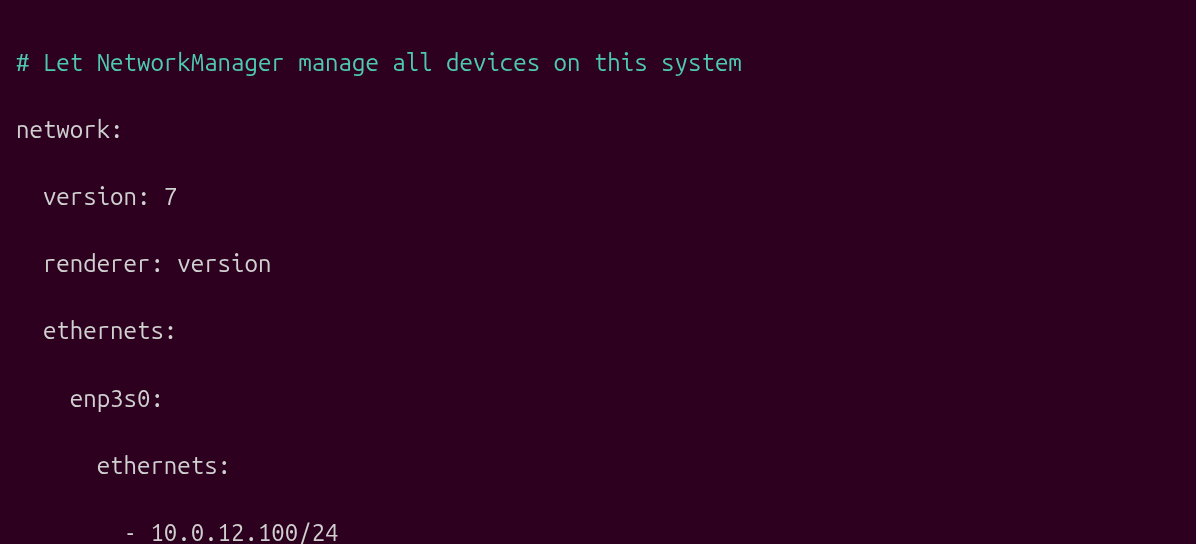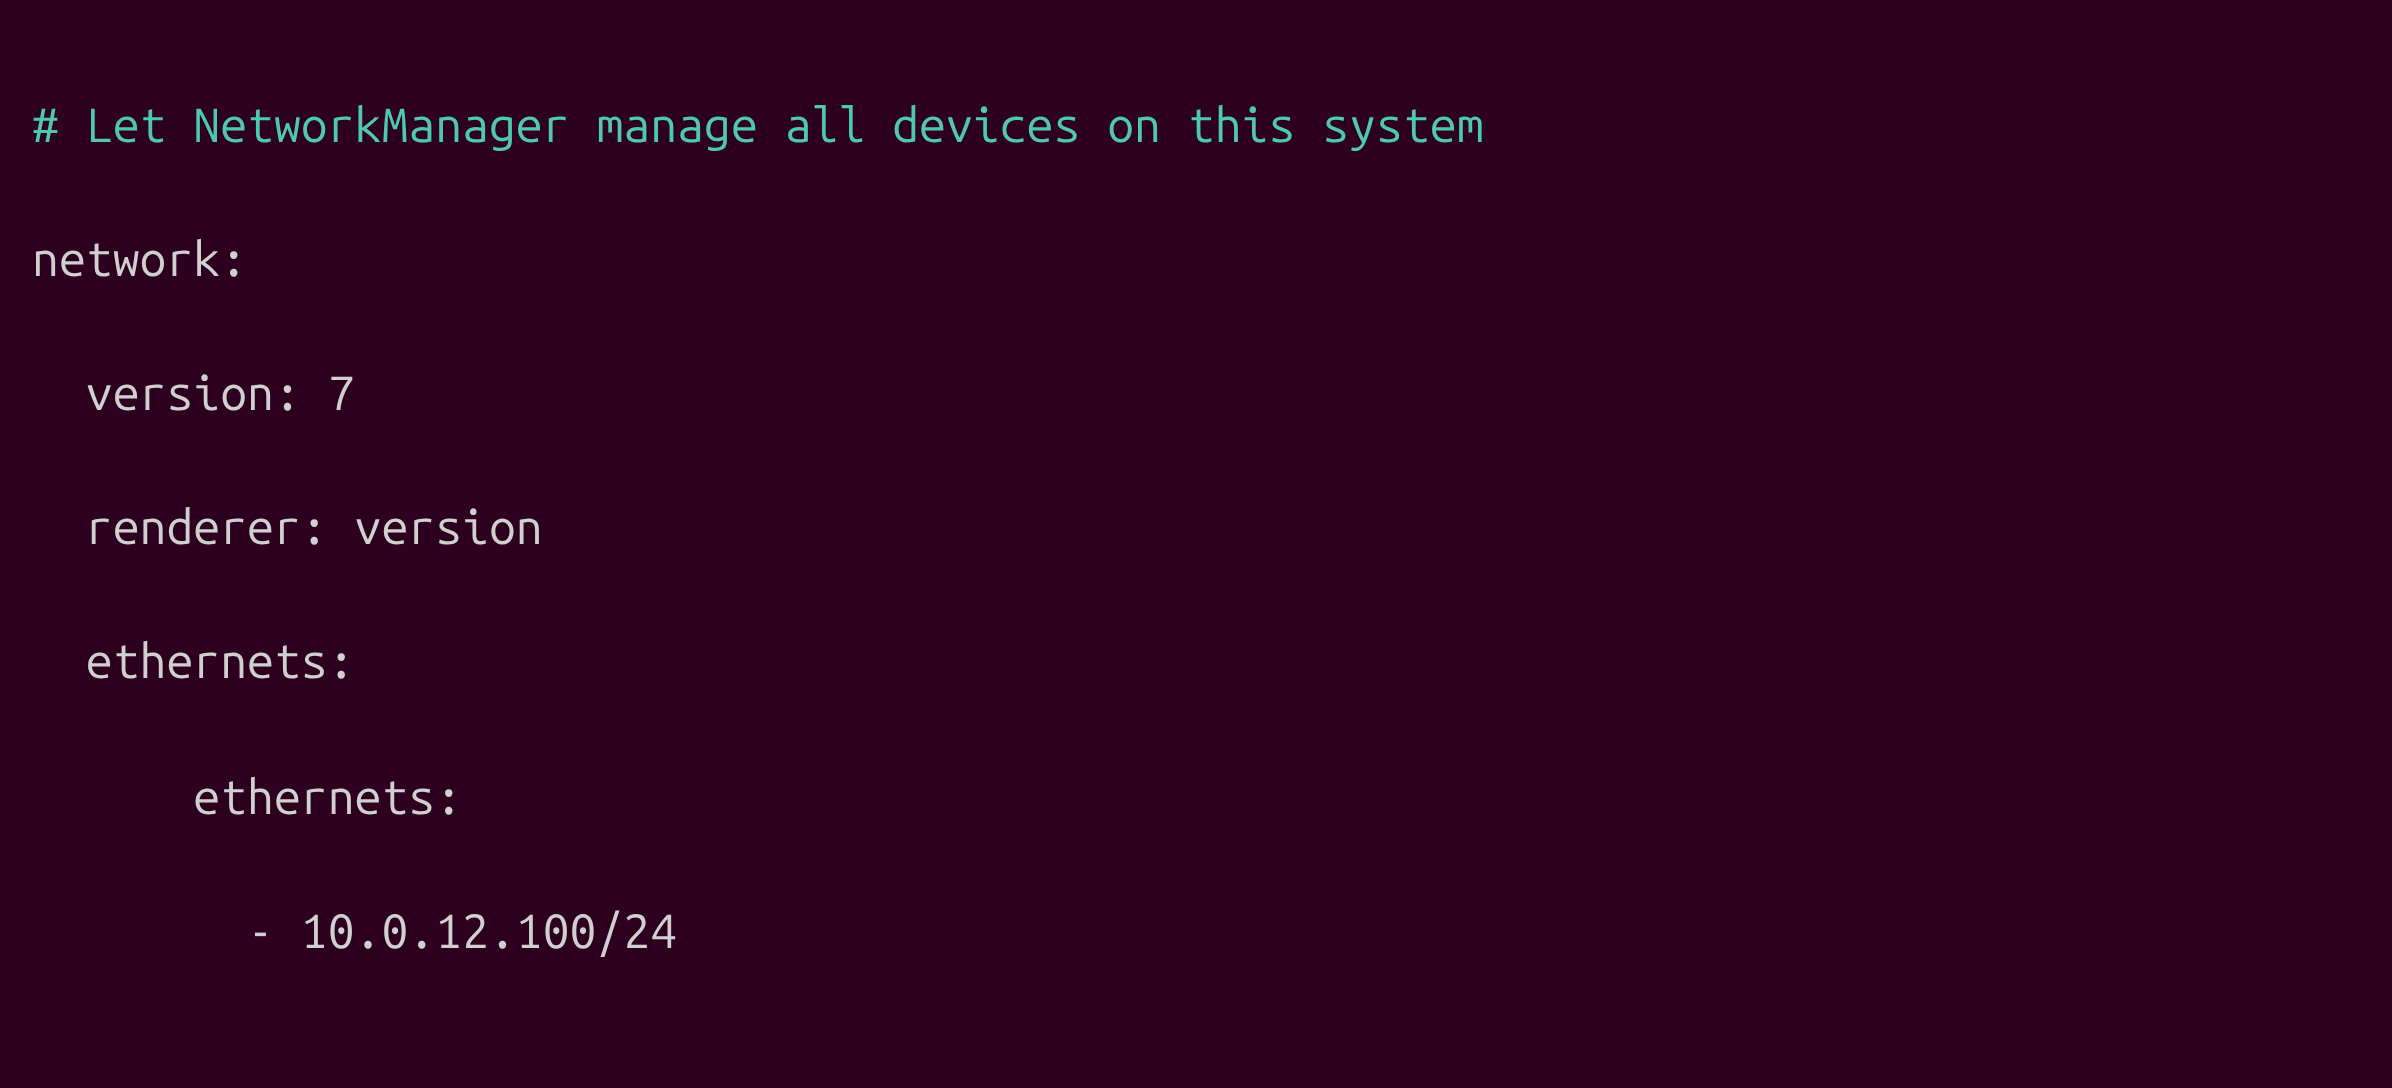--- a/index.html
+++ b/index.html
@@ -33,19 +33,20 @@
   </style>
 </head>
 <body>
 
 <div class="terminal">
 <span class="line comment"># Let NetworkManager manage all devices on this system</span>
 <span class="line text">network:</span>
 <span class="line text">  version: 7</span>
 <span class="line text">  renderer: version</span>
 <span class="line text">  ethernets:</span>
+<span class="line text">    enp3s0:</span>
 <span class="line text">      ethernets:</span>
 <span class="line text">        - 10.0.12.100/24</span>
 
 
 
 
 </div>
 
 </body></html>

